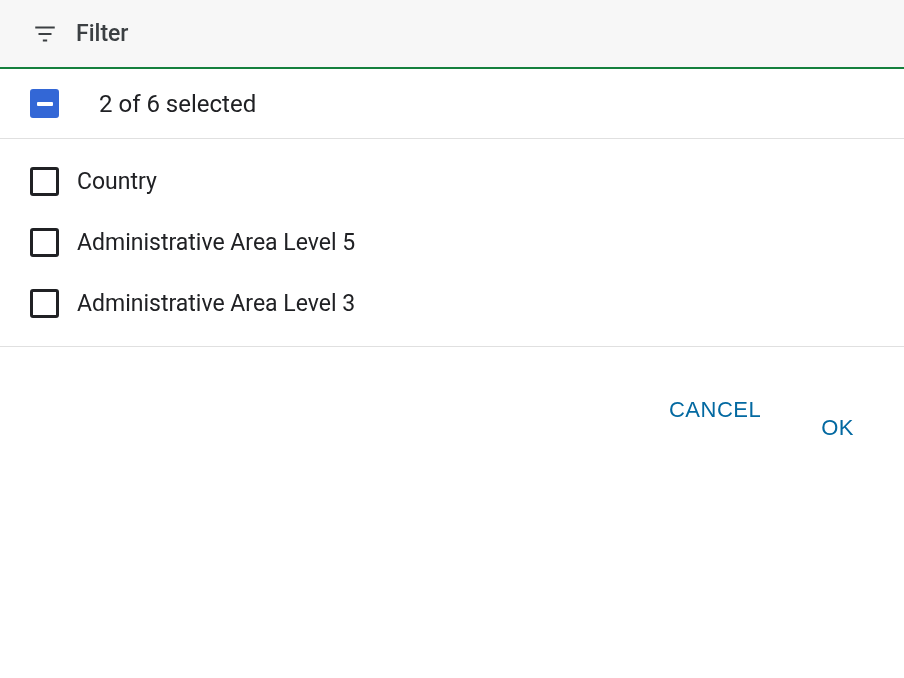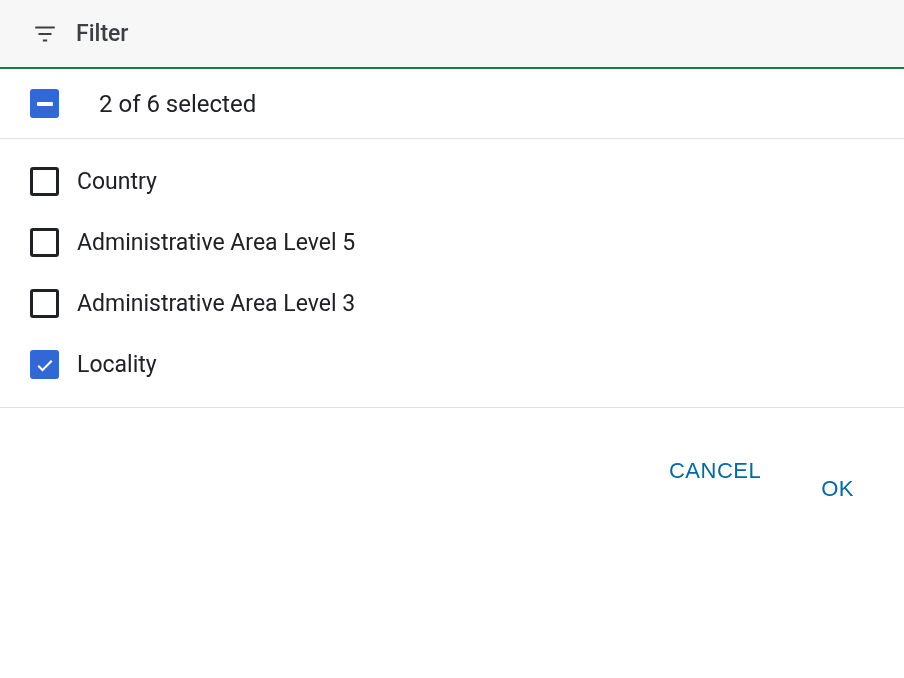--- a/index.html
+++ b/index.html
@@ -142,26 +142,18 @@
     <span class="option-label">Country</span>
   </div>
   <div class="option-row">
     <span class="checkbox"></span>
     <span class="option-label">Administrative Area Level 5</span>
   </div>
   <div class="option-row">
     <span class="checkbox"></span>
     <span class="option-label">Administrative Area Level 3</span>
   </div>
-  <div class="option-row">
-    <span class="checkbox checked">
-      <svg width="20" height="20" viewBox="0 0 24 24">
-          <path d="M9 16.2l-4.2-4.2L3 13.8 9 19.8 21 7.8l-1.8-1.8z" fill="#ffffff"></path>
-        </svg>
-    </span>
-    <span class="option-label">Locality</span>
-  </div>
 </div>
 
 <div class="actions">
   <button class="btn">CANCEL</button>
   <button class="btn">OK</button>
 </div>
 
 </body></html>

